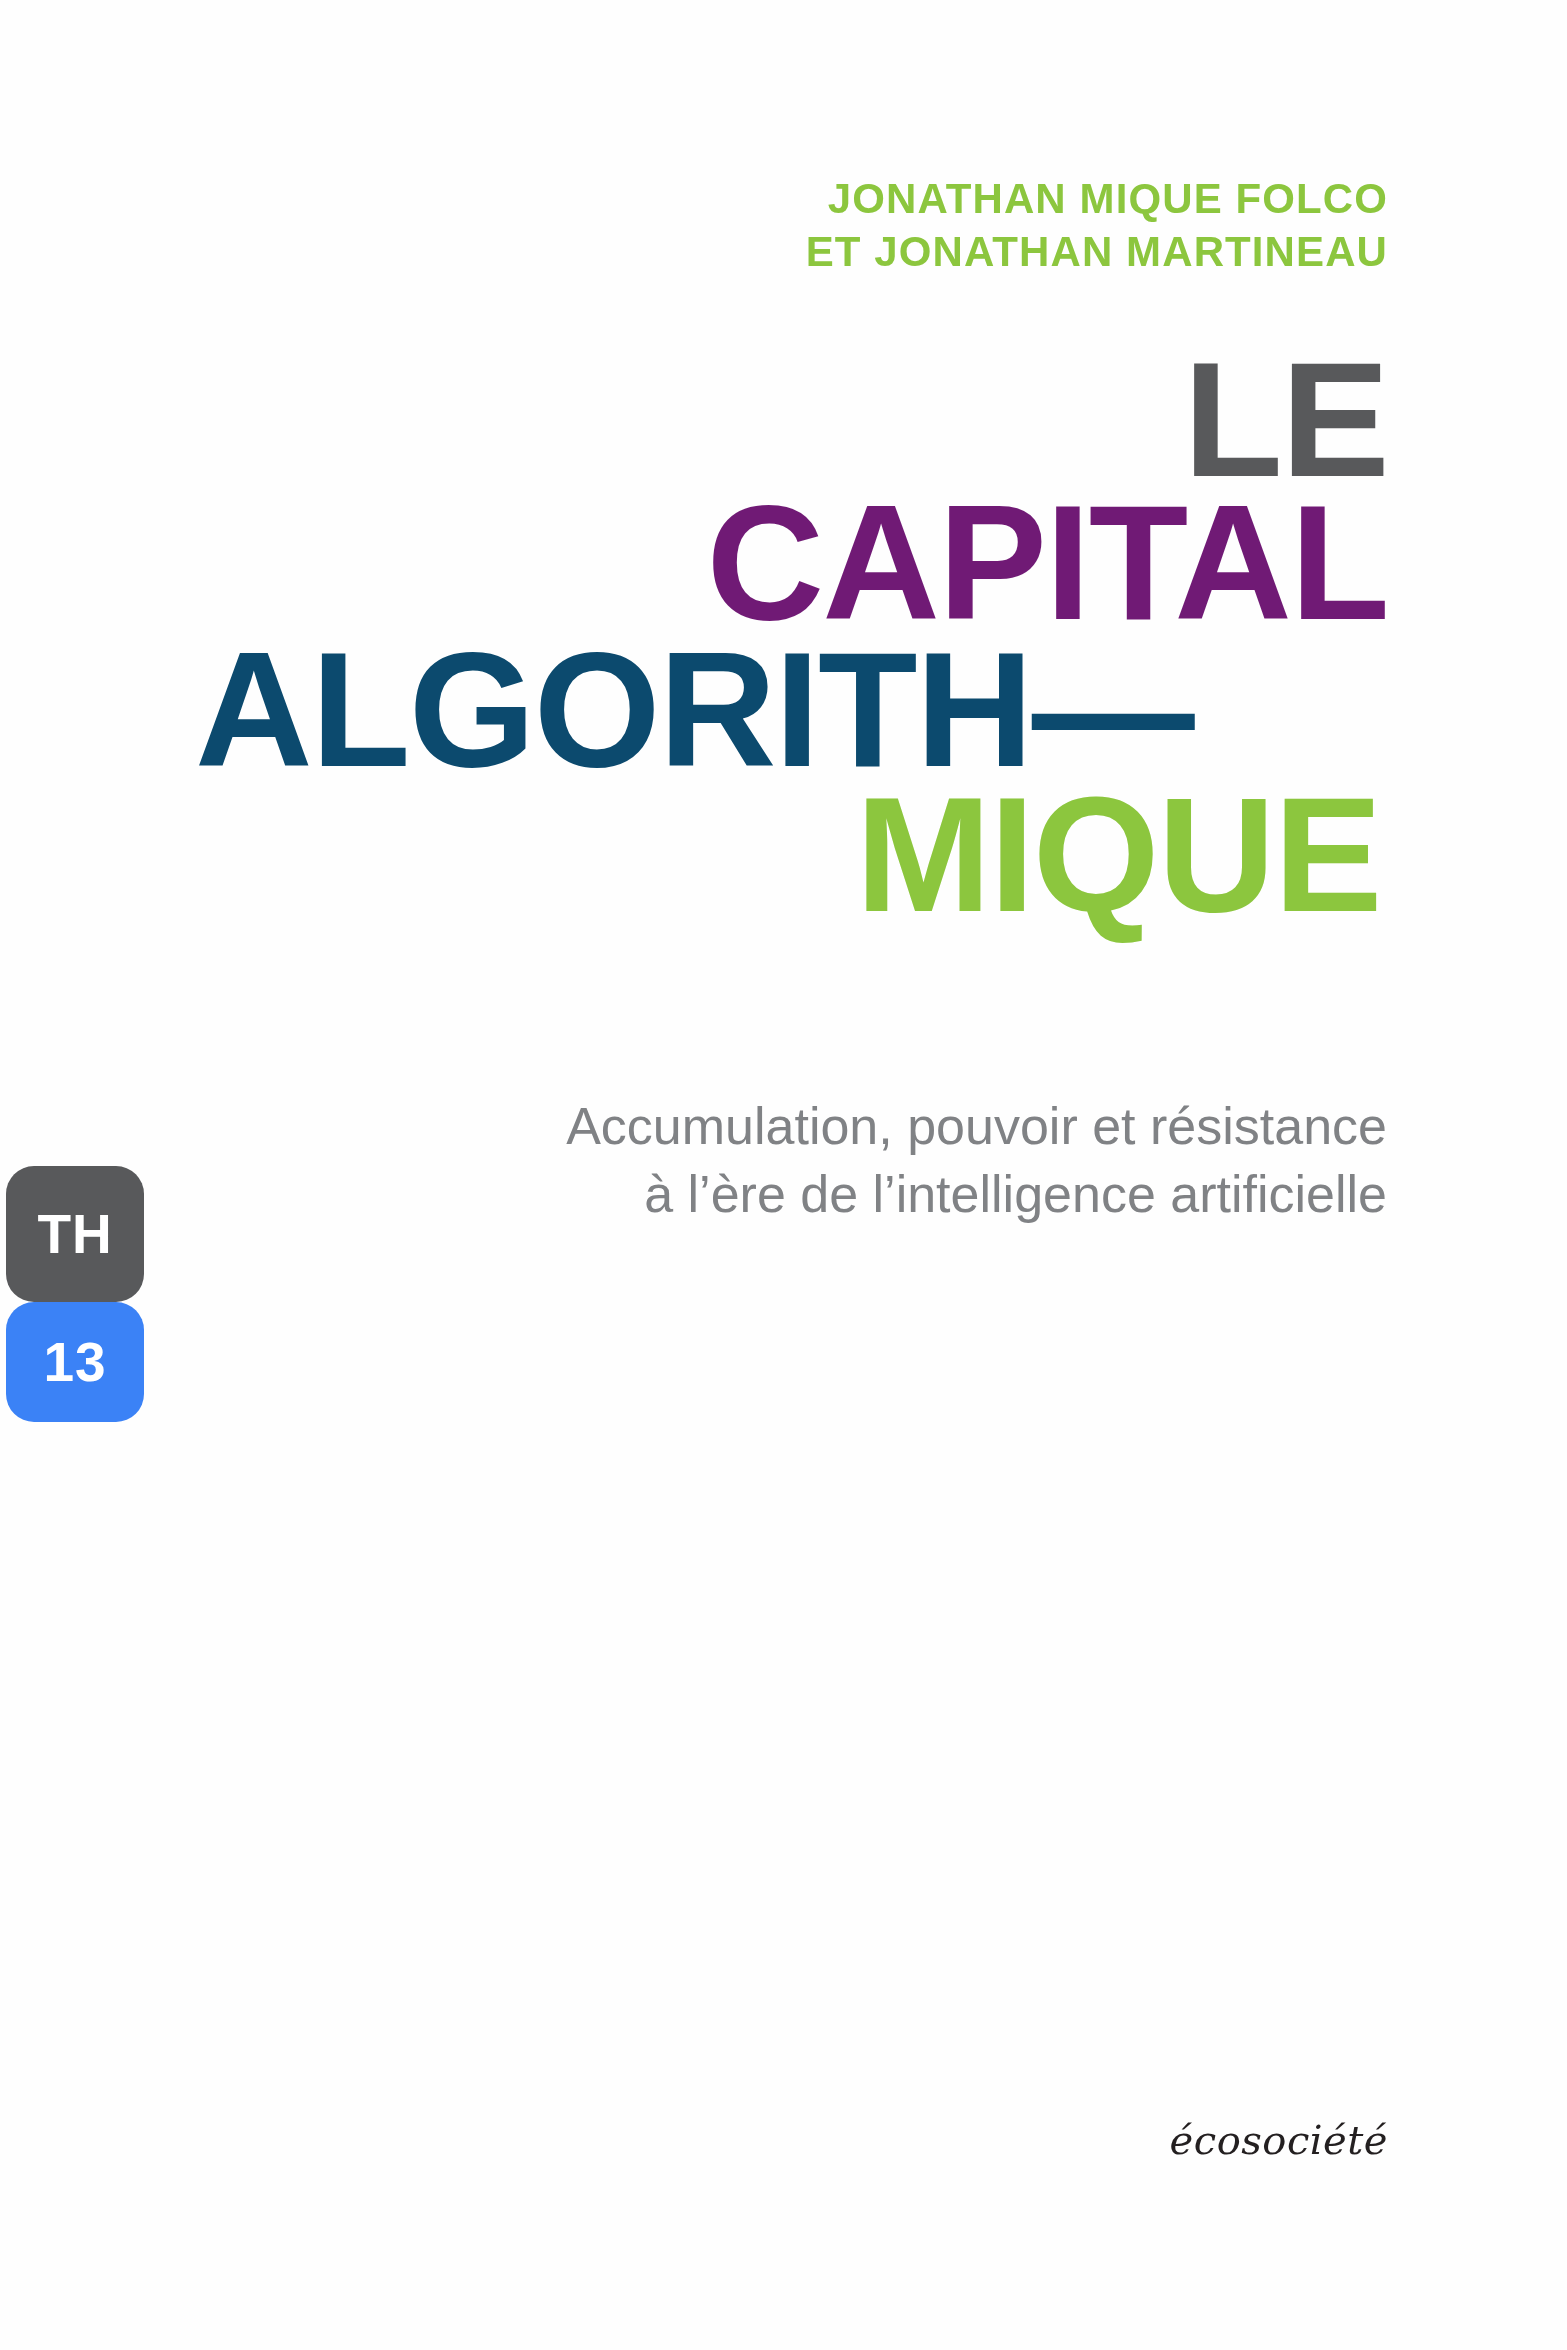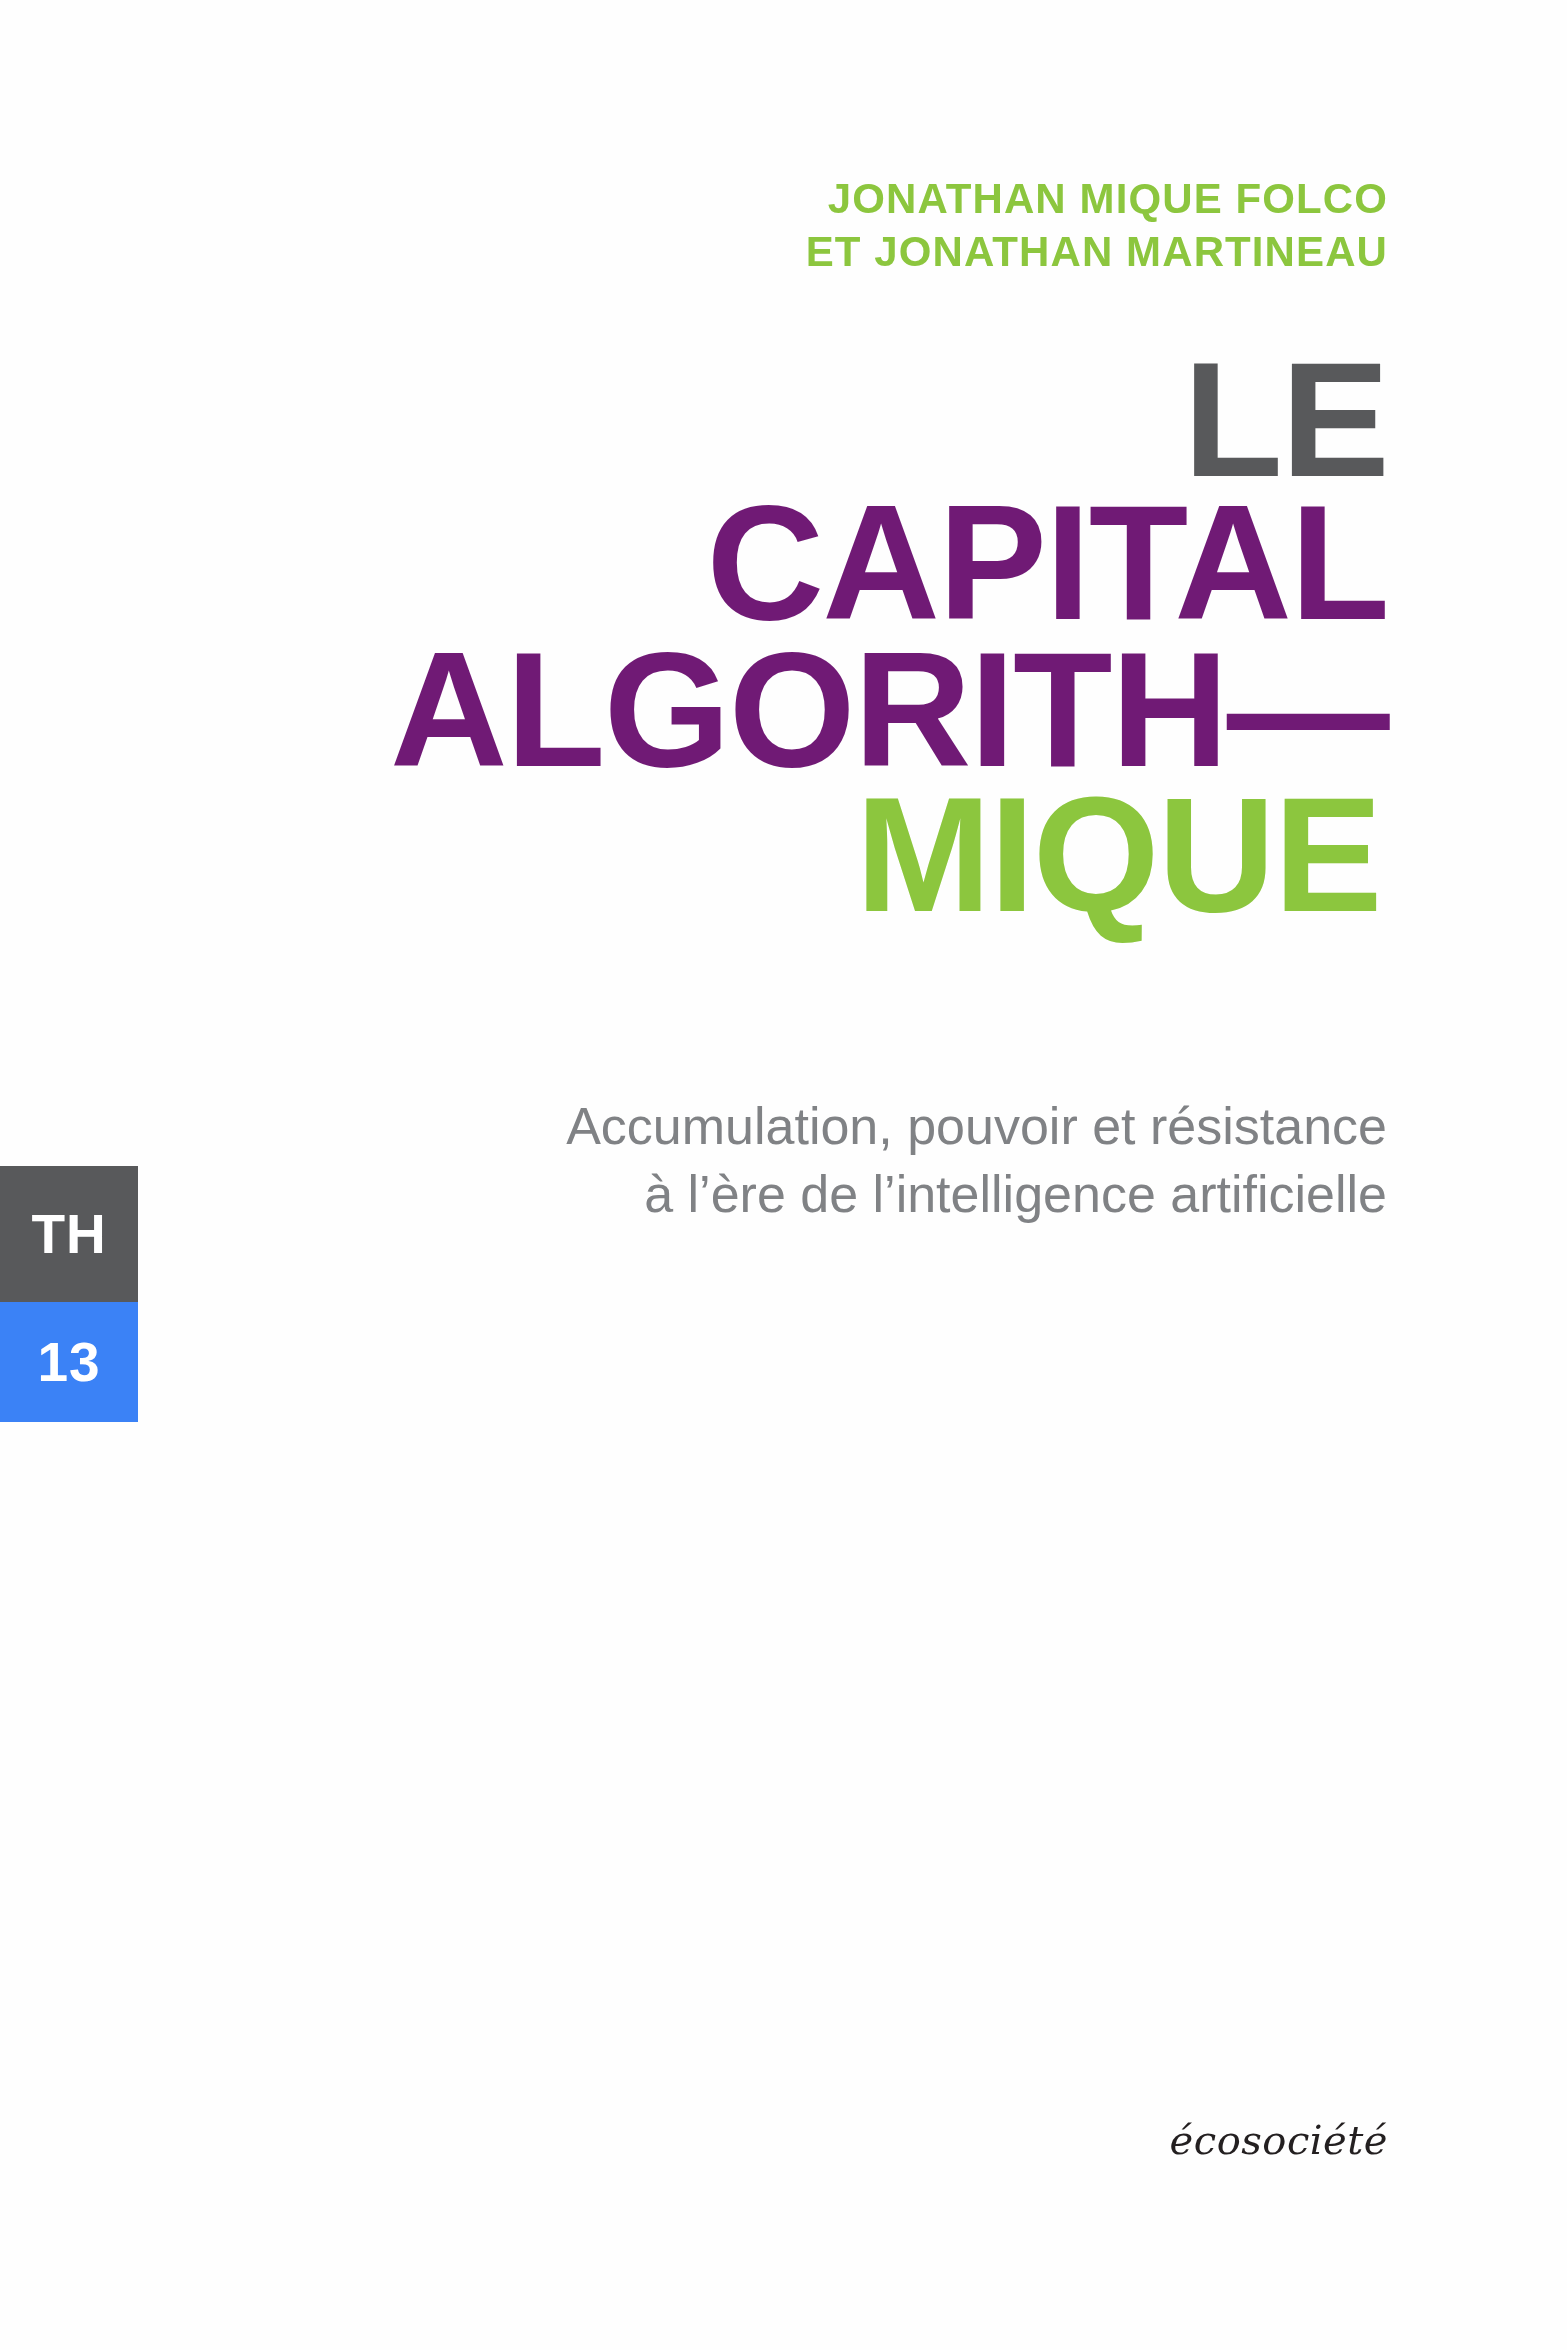--- a/index.html
+++ b/index.html
@@ -56,23 +56,24 @@
   .t-le {
     color: #58595b;
     font-size: 163px;
   }
   .t-capital {
     color: #701a75;
     font-size: 163px;
     margin-top: -16.5px;
   }
   .t-algo {
-    color: #701a75;
+    color: #0c4a6e;
     font-size: 163px;
     margin-top: -13px;
+    text-align: center;
   }
   .t-mique {
     color: #8cc63e;
     font-size: 163px;
     margin-top: -14.7px;
     padding-right: 7.3px;
   }
 
   
   .subtitle {
@@ -87,27 +88,28 @@
     font-weight: normal;
   }
   .subtitle .sline {
     display: block;
     white-space: nowrap;
   }
 
   
   .badge {
     position: absolute;
-    left: 0;
+    left: 6px;
     width: 138px;
     display: flex;
     align-items: center;
     justify-content: center;
     font-weight: bold;
     color: #ffffff;
+    border-radius: 28px;
   }
   .badge-th {
     top: 1166px;
     height: 136px;
     background: #58595b;
     font-size: 55px;
     letter-spacing: 0.9px;
   }
   .badge-num {
     top: 1302px;

